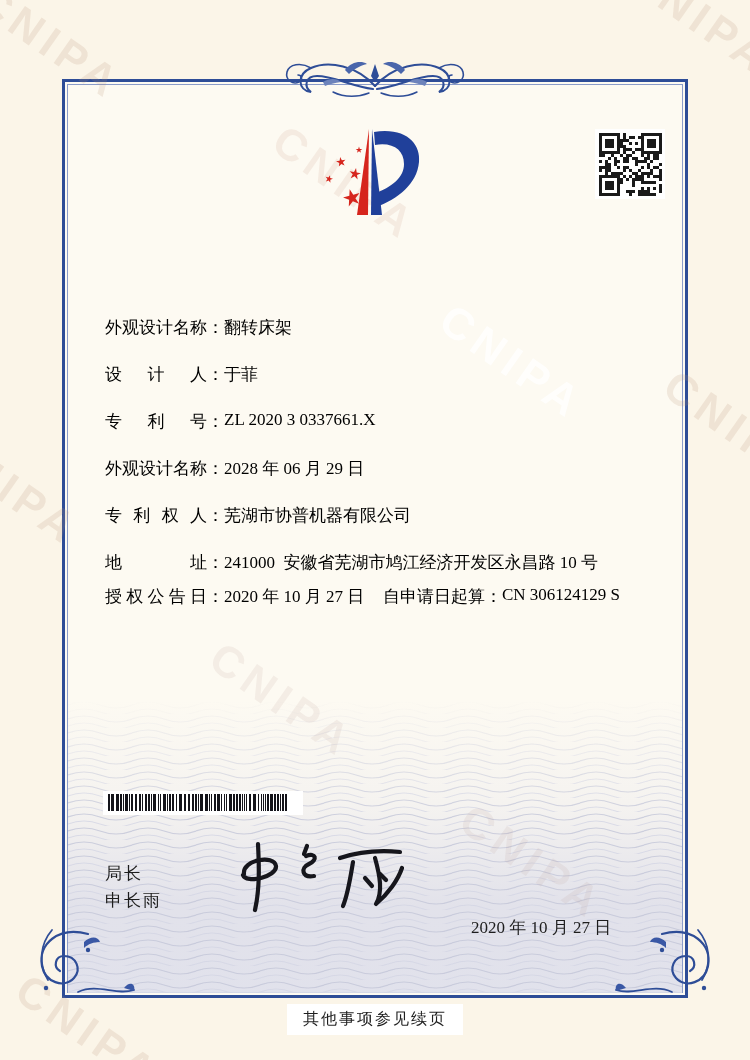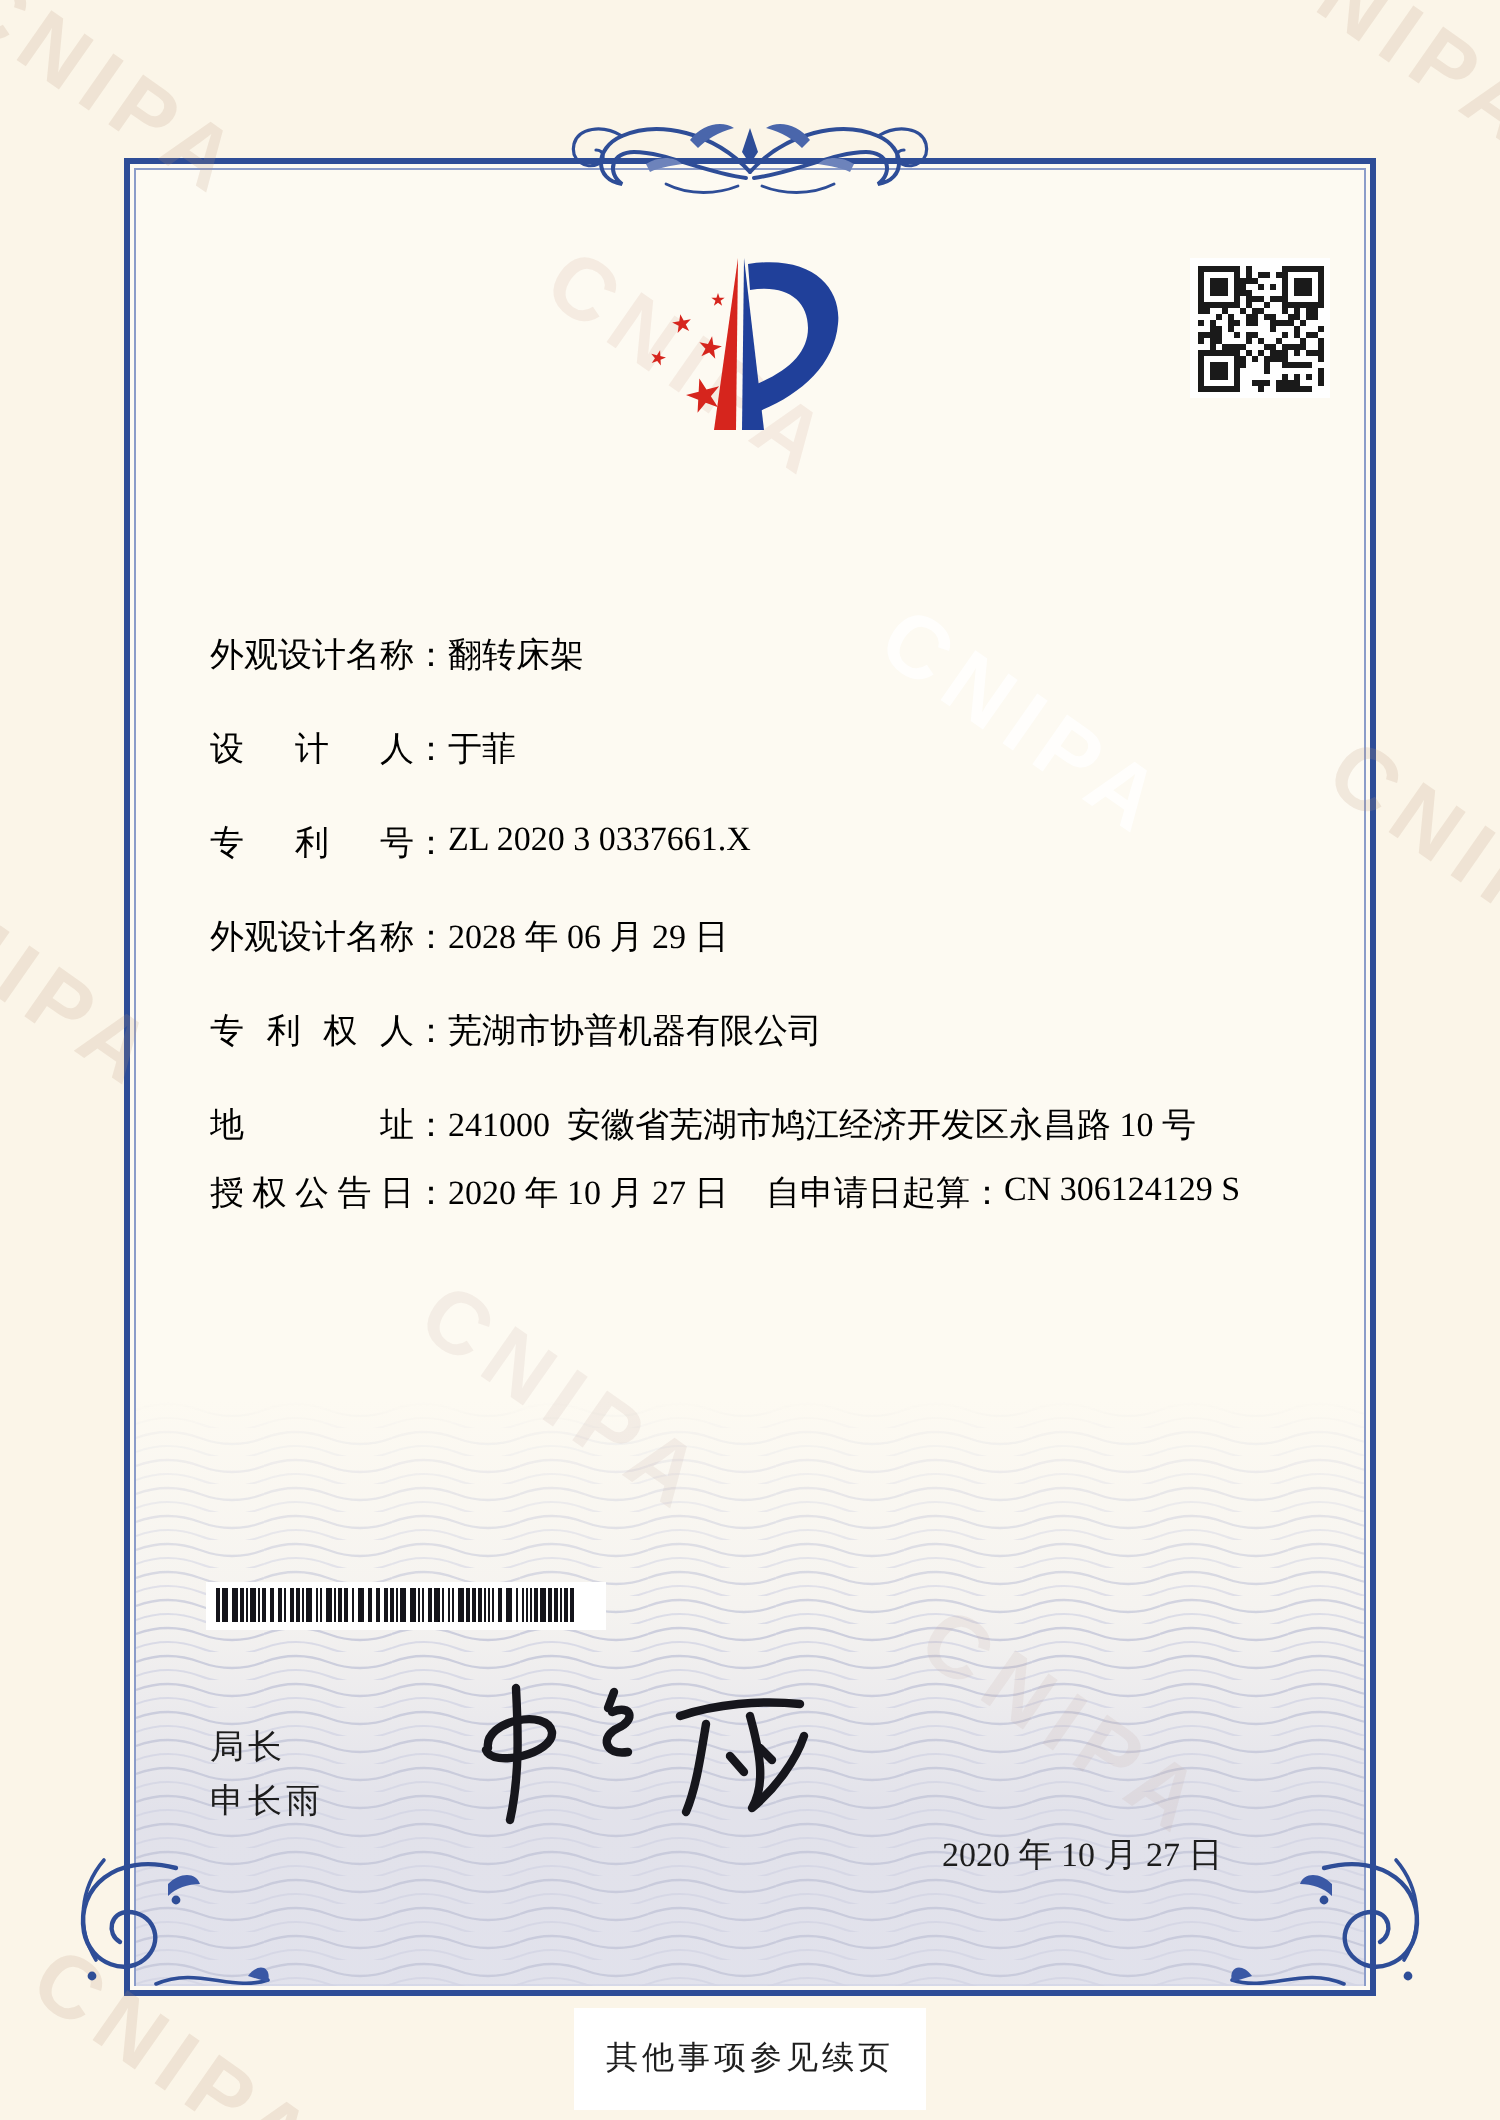--- a/index.html
+++ b/index.html
@@ -60,21 +60,21 @@
   
   .signer{position:absolute;left:105px;font-size:17px;letter-spacing:2px;color:#1d1d1d;}
   .signer-title{top:862px;} .signer-name{top:889px;}
   .sig{position:absolute;left:210px;top:836px;width:220px;height:80px;}
   .issue-date{position:absolute;left:471px;top:916px;font-size:17px;color:#1d1d1d;}
 
   
   .page-info{position:absolute;left:0;top:967px;width:750px;text-align:center;font-size:15px;color:#2a2a2a;}
   .page-info span{background:rgba(252,250,245,0.55);padding:1px 8px;}
   .note{position:absolute;left:50%;top:1004px;transform:translateX(-50%);
-        background:#ffffff;padding:15px 16px;font-size:16px;letter-spacing:2px;color:#1f1f1f;white-space:nowrap;}
+        background:#ffffff;padding:5px 16px;font-size:16px;letter-spacing:2px;color:#1f1f1f;white-space:nowrap;}
 
   
   .orn-top{position:absolute;left:253px;top:52px;width:244px;height:52px;}
   .orn-corner{position:absolute;width:108px;height:80px;top:922px;}
   .orn-left{left:28px;} .orn-right{left:614px;transform:scaleX(-1);}
 </style>
 </head>
 <body>
 
 <div class="page">

